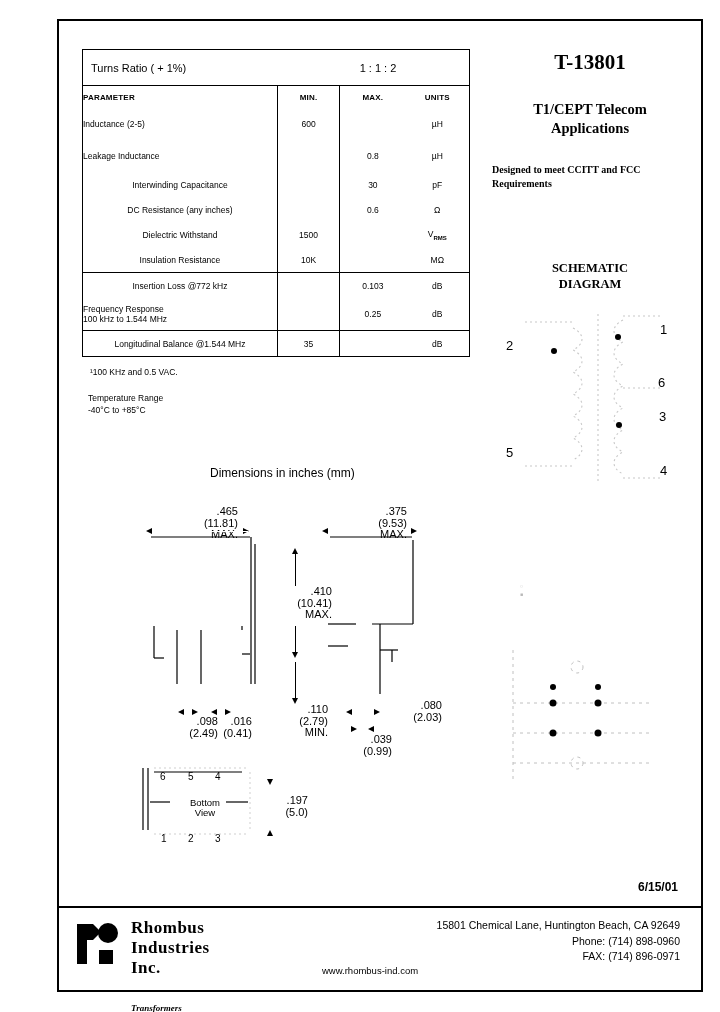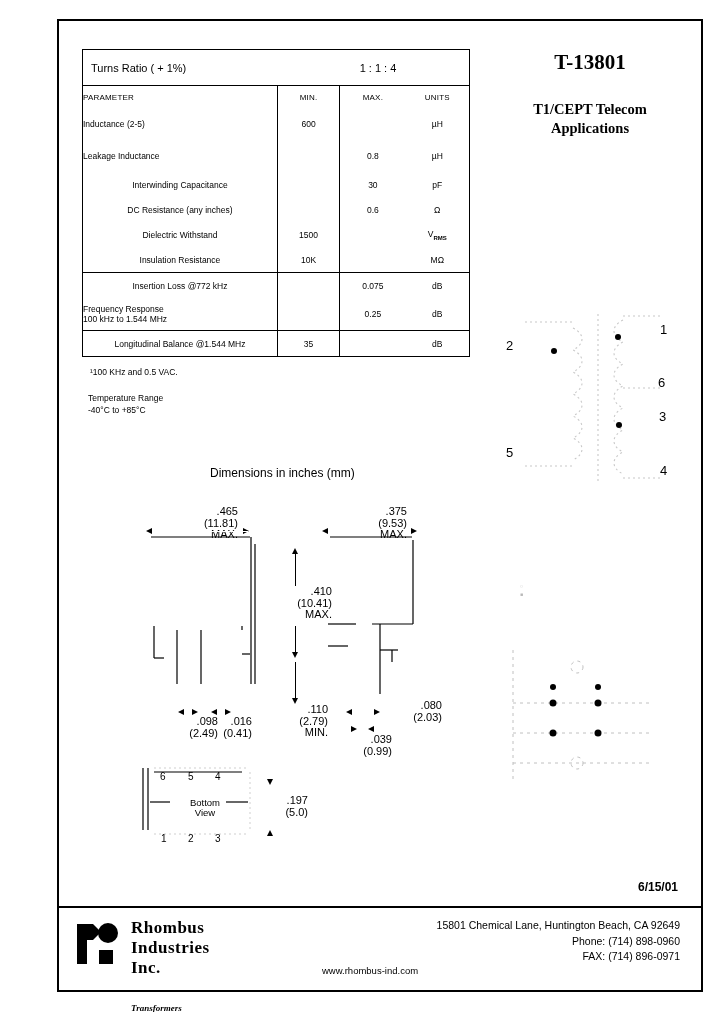--- a/index.html
+++ b/index.html
@@ -14,21 +14,21 @@
   
   .spec-table{position:absolute;left:82px;top:49px;width:388px;}
   .spec-table table{border-collapse:collapse;width:100%;}
   .spec-table td{font-size:8.5px;padding:0;vertical-align:middle;}
   .turns-row td{font-size:11px;height:35px;}
   .bx-all{border:1.3px solid #000;}
   .c-param{width:196px;padding-left:8px;}
   .c-min{width:62px;text-align:center;}
   .c-max{width:66px;text-align:center;}
   .c-unit{width:64px;text-align:center;}
-  .hdr td{font-weight:normal;font-size:8px;height:22px;letter-spacing:.2px;}
+  .hdr td{font-weight:bold;font-size:8px;height:22px;letter-spacing:.2px;}
   .rowline td{height:25px;text-align:center;}
   .tall td{height:32px;}
   .bl{border-left:1.3px solid #000;}
   .br{border-right:1.3px solid #000;}
   .bb{border-bottom:1.3px solid #000;}
   .ind{padding-left:8px;}
   sub{font-size:6px;font-weight:bold;}
 
   .note{position:absolute;font-size:8.5px;}
   .note1{left:90px;top:367px;}
@@ -89,21 +89,21 @@
 
   <div class="outer-frame"></div>
 
   <div class="spec-table">
     <table>
       <tbody>
           <tr class="turns-row">
         <td class="bx-all" colspan="4" style="padding:0;">
           <div style="display:flex;align-items:center;height:35px;">
             <span style="width:196px;padding-left:8px;">Turns Ratio ( + 1%)</span>
-            <span style="flex:1;text-align:center;">1 : 1 : 4</span>
+            <span style="flex:1;text-align:center;">1 : 1 : 2</span>
           </div>
         </td>
       </tr>
       <tr class="hdr">
         <td class="c-param bl">PARAMETER</td>
         <td class="c-min bl">MIN.</td>
         <td class="c-max bl">MAX.</td>
         <td class="c-unit br">UNITS</td>
       </tr>
 
@@ -141,21 +141,21 @@
       </tr>
       <tr class="rowline">
         <td class="c-param bl ind bb">Insulation Resistance</td>
         <td class="c-min bl bb">10K</td>
         <td class="c-max bl bb"></td>
         <td class="c-unit br bb">MΩ</td>
       </tr>
       <tr class="rowline">
         <td class="c-param bl ind">Insertion Loss @772 kHz</td>
         <td class="c-min bl"></td>
-        <td class="c-max bl">0.075</td>
+        <td class="c-max bl">0.103</td>
         <td class="c-unit br">dB</td>
       </tr>
       <tr class="tall">
         <td class="c-param bl ind bb">
           <div>Frequency Response</div>
           <div>100 kHz to 1.544 MHz</div>
         </td>
         <td class="c-min bl bb"></td>
         <td class="c-max bl bb">0.25</td>
         <td class="c-unit br bb">dB</td>
@@ -174,21 +174,29 @@
   <div class="note note2">
     <div>Temperature Range</div>
     <div>-40°C  to  +85°C</div>
   </div>
 
   <div class="part-no">T-13801</div>
   <div class="app-title">
     <div>T1/CEPT Telecom</div>
     <div>Applications</div>
   </div>
-
+  <div class="designed">
+    <div>Designed to meet CCITT and FCC</div>
+    <div>Requirements</div>
+  </div>
+
+  <div class="schem-title">
+    <div>SCHEMATIC</div>
+    <div>DIAGRAM</div>
+  </div>
 
   <div>
 
     <svg width="200" height="190" style="position:absolute;left:495px;top:300px;">
       <g stroke="#c8c8c8" stroke-width="1.1" fill="none" stroke-dasharray="2,3">
         <path d="M78,28 C90,34 90,44 78,50 C90,56 90,66 78,72 C90,78 90,88 78,94
                  C90,100 90,110 78,116 C90,122 90,132 78,138 C90,144 90,154 78,160"></path>
         <path d="M128,20 C116,26 116,36 128,42 C116,48 116,58 128,64 C116,70 116,80 128,86
                  C116,92 116,102 128,108 C116,114 116,124 128,130 C116,136 116,146 128,152
                  C116,158 116,168 128,174"></path>

